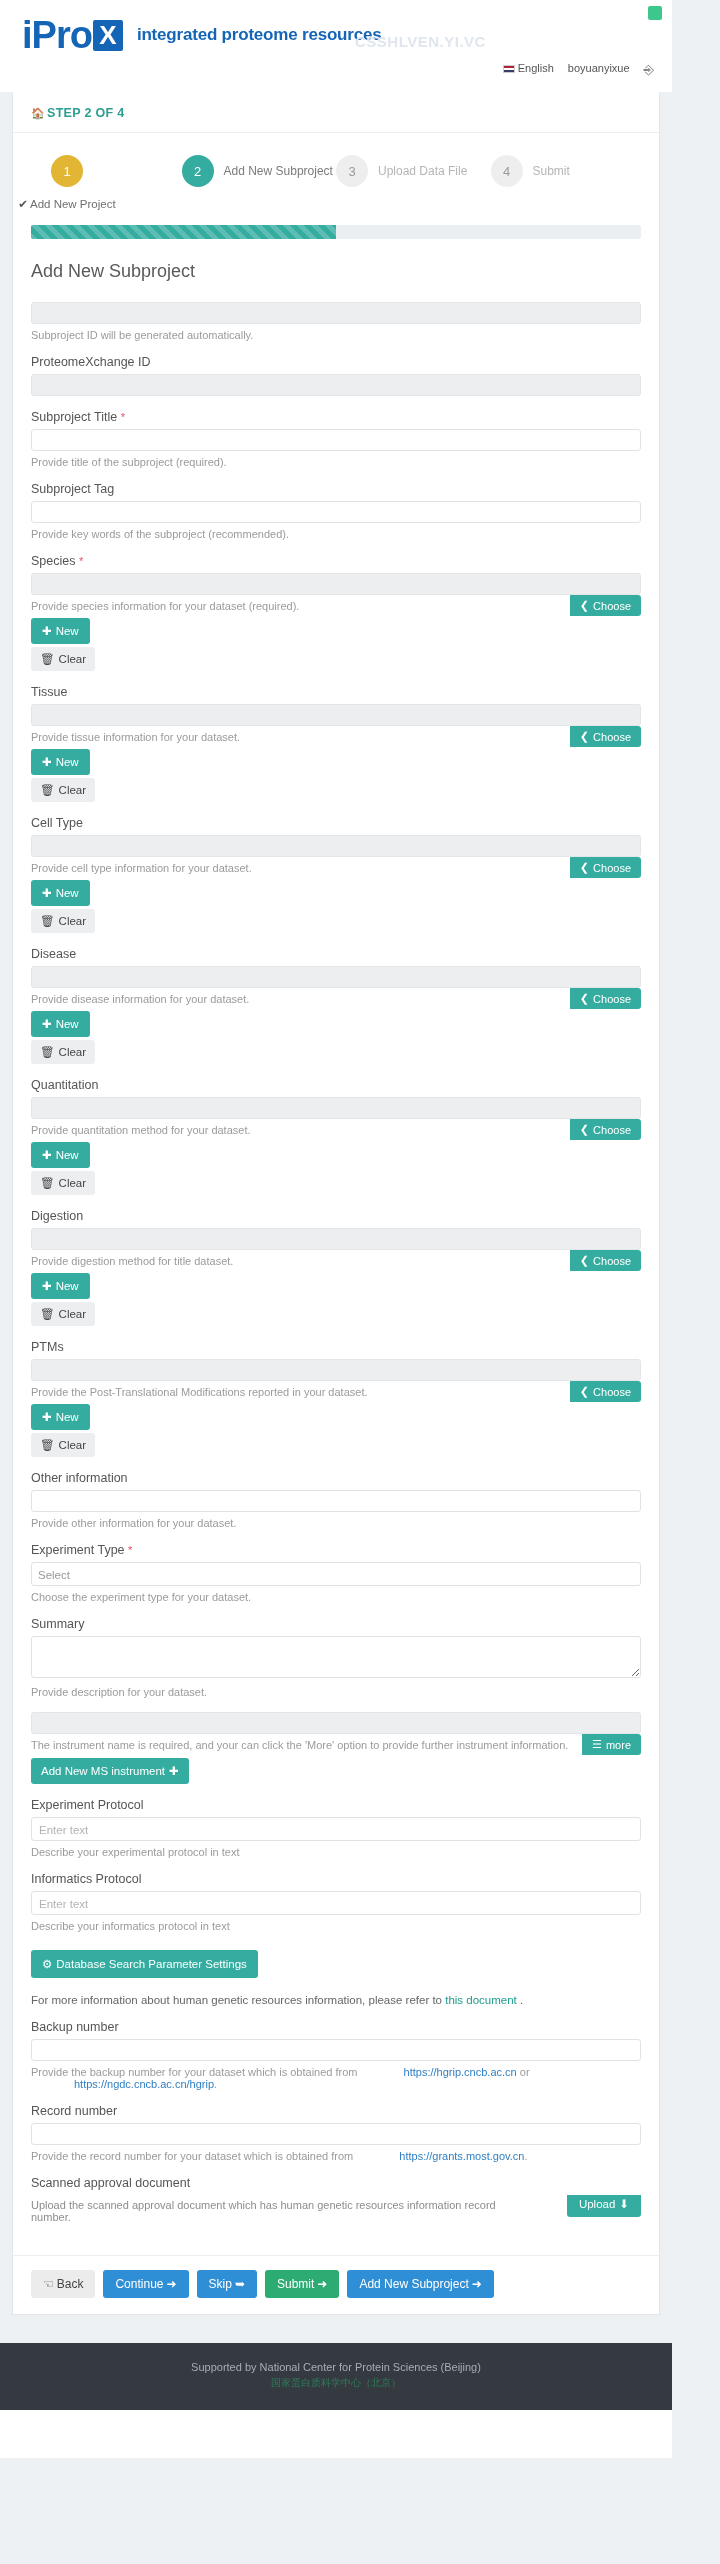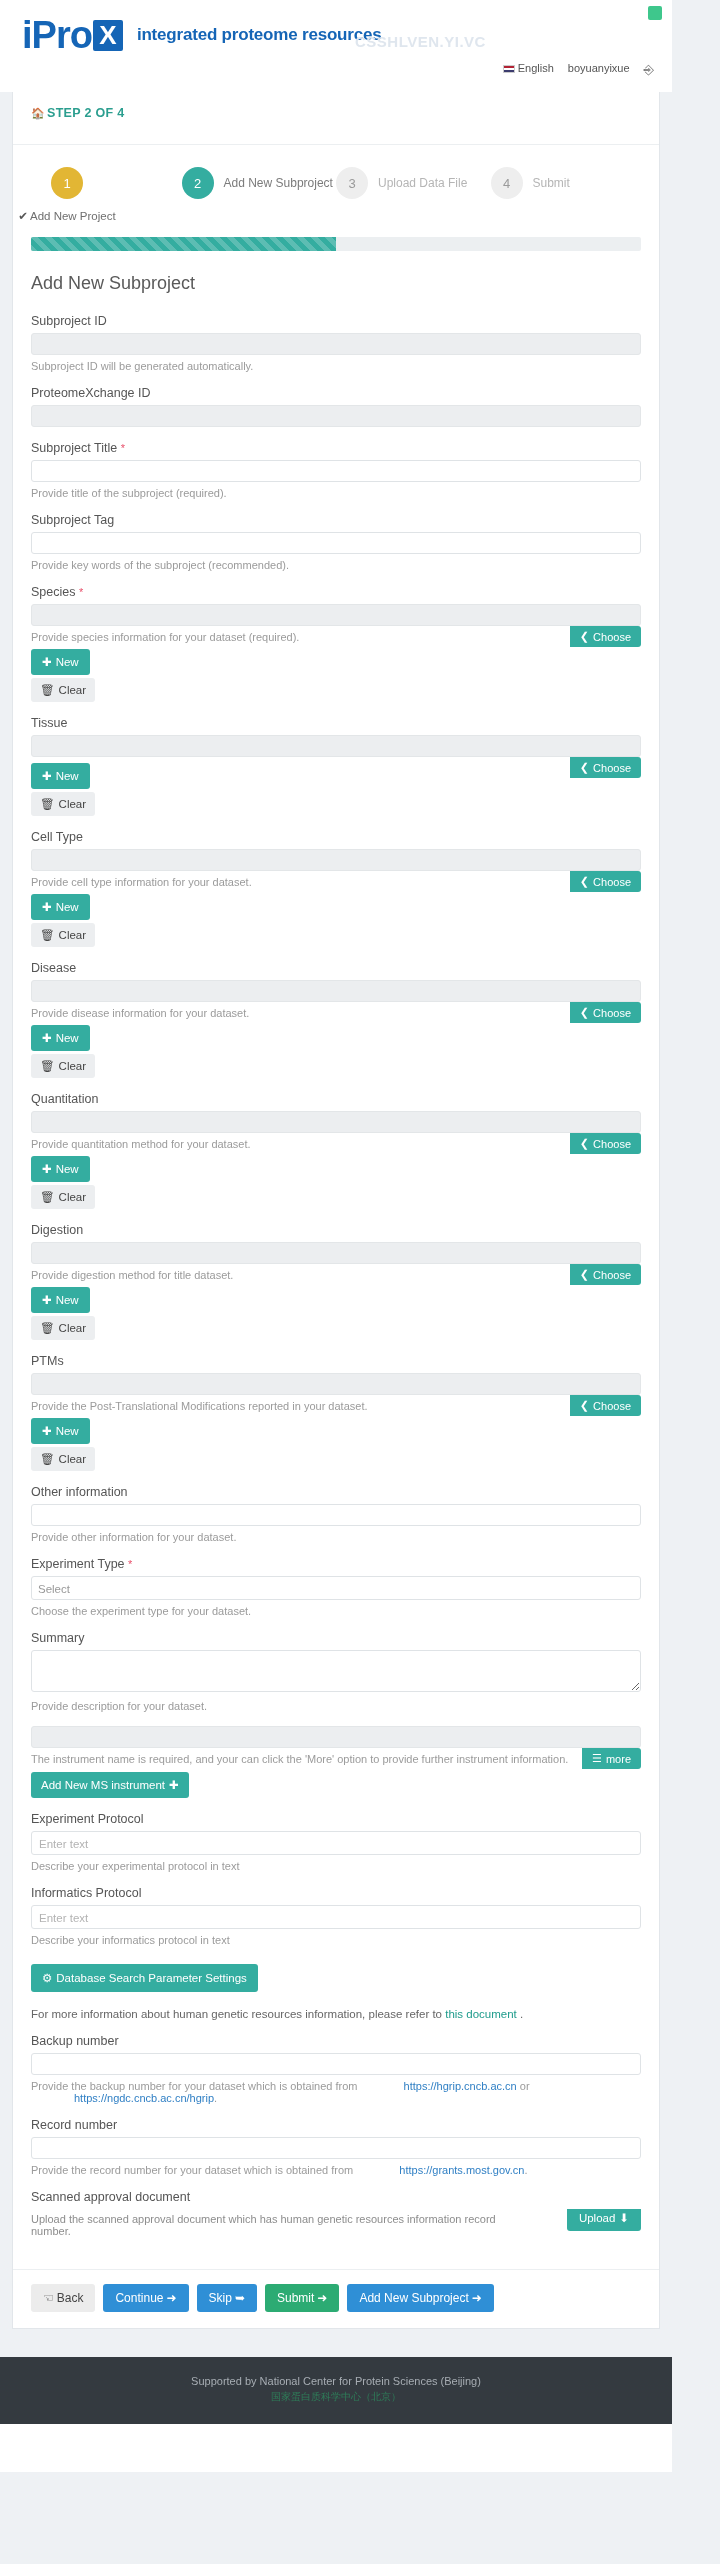--- a/index.html
+++ b/index.html
@@ -72,21 +72,21 @@
 
   
   .main-wrap { padding:0 12px 0 12px; }
   .card {
     background:#fff;
     border:1px solid #e2e6ea;
     border-top:none;
     min-height:100px;
   }
   .step-head {
-    padding:14px 18px 24px 18px;
+    padding:14px 18px 12px 18px;
     border-bottom:1px solid #eceff1;
     color:#2b9e8f;
     font-weight:bold;
     font-size:12.5px;
     letter-spacing:0.3px;
   }
   .step-head .hm { font-size:11px; margin-right:2px; }
 
   
   .wizard {
@@ -271,21 +271,20 @@
       </div>
 
       <div class="progress-outer">
         <div class="progress-inner" style="width: 50%;"></div>
       </div>
 
       <div class="form">
         <h2 class="form-title">Add New Subproject</h2>
 
         <div class="fg">
-          <label class="fl">Subproject ID</label>
           <div class="inp"></div>
           <div class="hint">Subproject ID will be generated automatically.</div>
         </div>
 
         <div class="fg">
           <label class="fl">ProteomeXchange ID</label>
           <div class="inp"></div>
         </div>
 
         <div class="fg">
@@ -320,20 +319,21 @@
           </div>
         </div>
 
         <div class="fg">
           <label class="fl">Tissue</label>
           <div class="inp"></div>
           <button class="btn btn-choose">
               <span>❮</span>
               <span>Choose</span>
             </button>
+          <div class="hint">Provide tissue information for your dataset.</div>
           <div class="btn-stack btn-row">
             <button class="btn btn-new">
                 <span>✚</span>
                 <span>New</span>
               </button>
             <button class="btn btn-clear">
                 <span>🗑</span>
                 <span>Clear</span>
               </button>
           </div>

